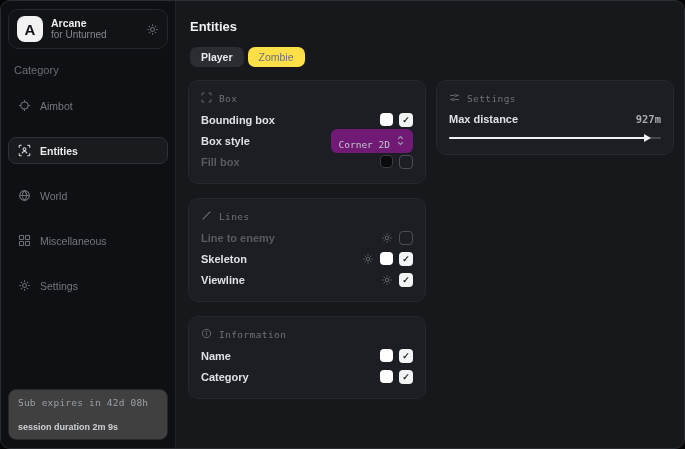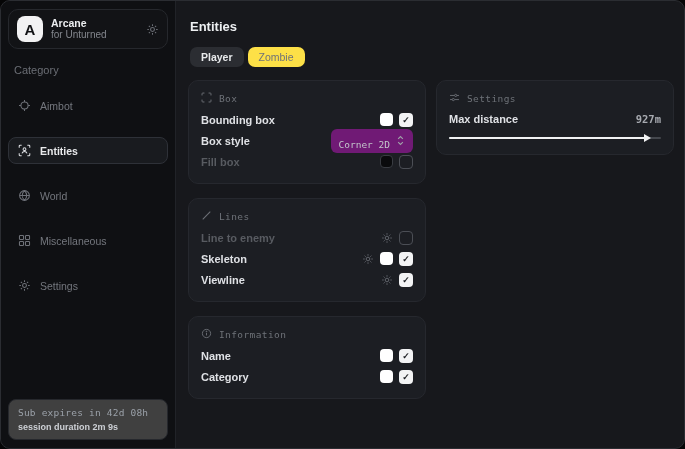--- a/index.html
+++ b/index.html
@@ -31,21 +31,21 @@
     color:#74777e; font-size:10.5px; border:1px solid transparent; border-radius:8px; cursor:pointer;
   }
   .nav-item .nicon { display:flex; color:#6e7178; }
   .nav-item.active { background:#191b1f; border-color:#2e3138; color:#e9eaec; font-weight:bold; }
   .nav-item.active .nicon { color:#dcdee2; }
   .side-spacer { flex:1; }
   .footer-card {
     border:1px solid #26282d; border-radius:8px; padding:7px 9px; background:#404040;
   }
   .footer-line1 { font-family:"DejaVu Sans Mono", monospace; font-size:9.5px; color:#9aa0a8; letter-spacing:0.2px; }
-  .footer-line2 { font-size:9px; color:#cdd0d5; font-weight:bold; margin-top:4px; }
+  .footer-line2 { font-size:9px; color:#cdd0d5; font-weight:bold; margin-top:14px; }
   
   .main { flex:1; padding:14px 12px; position:relative; }
   .page-title { color:#eef0f2; font-size:13px; font-weight:bold; margin:4px 0 0 2px; }
   .tabs { display:flex; gap:4px; margin:13px 0 0 2px; }
   .tab {
     font-size:10.5px; padding:4px 11px; border-radius:7px; color:#6f7278; background:#fde047; cursor:pointer;
   }
   .tab.active { background:#2b2d32; color:#e8eaec; font-weight:bold; }
   .columns { display:flex; gap:10px; margin-top:13px; align-items:flex-start; }
   .col { width:238px; display:flex; flex-direction:column; gap:14px; }

